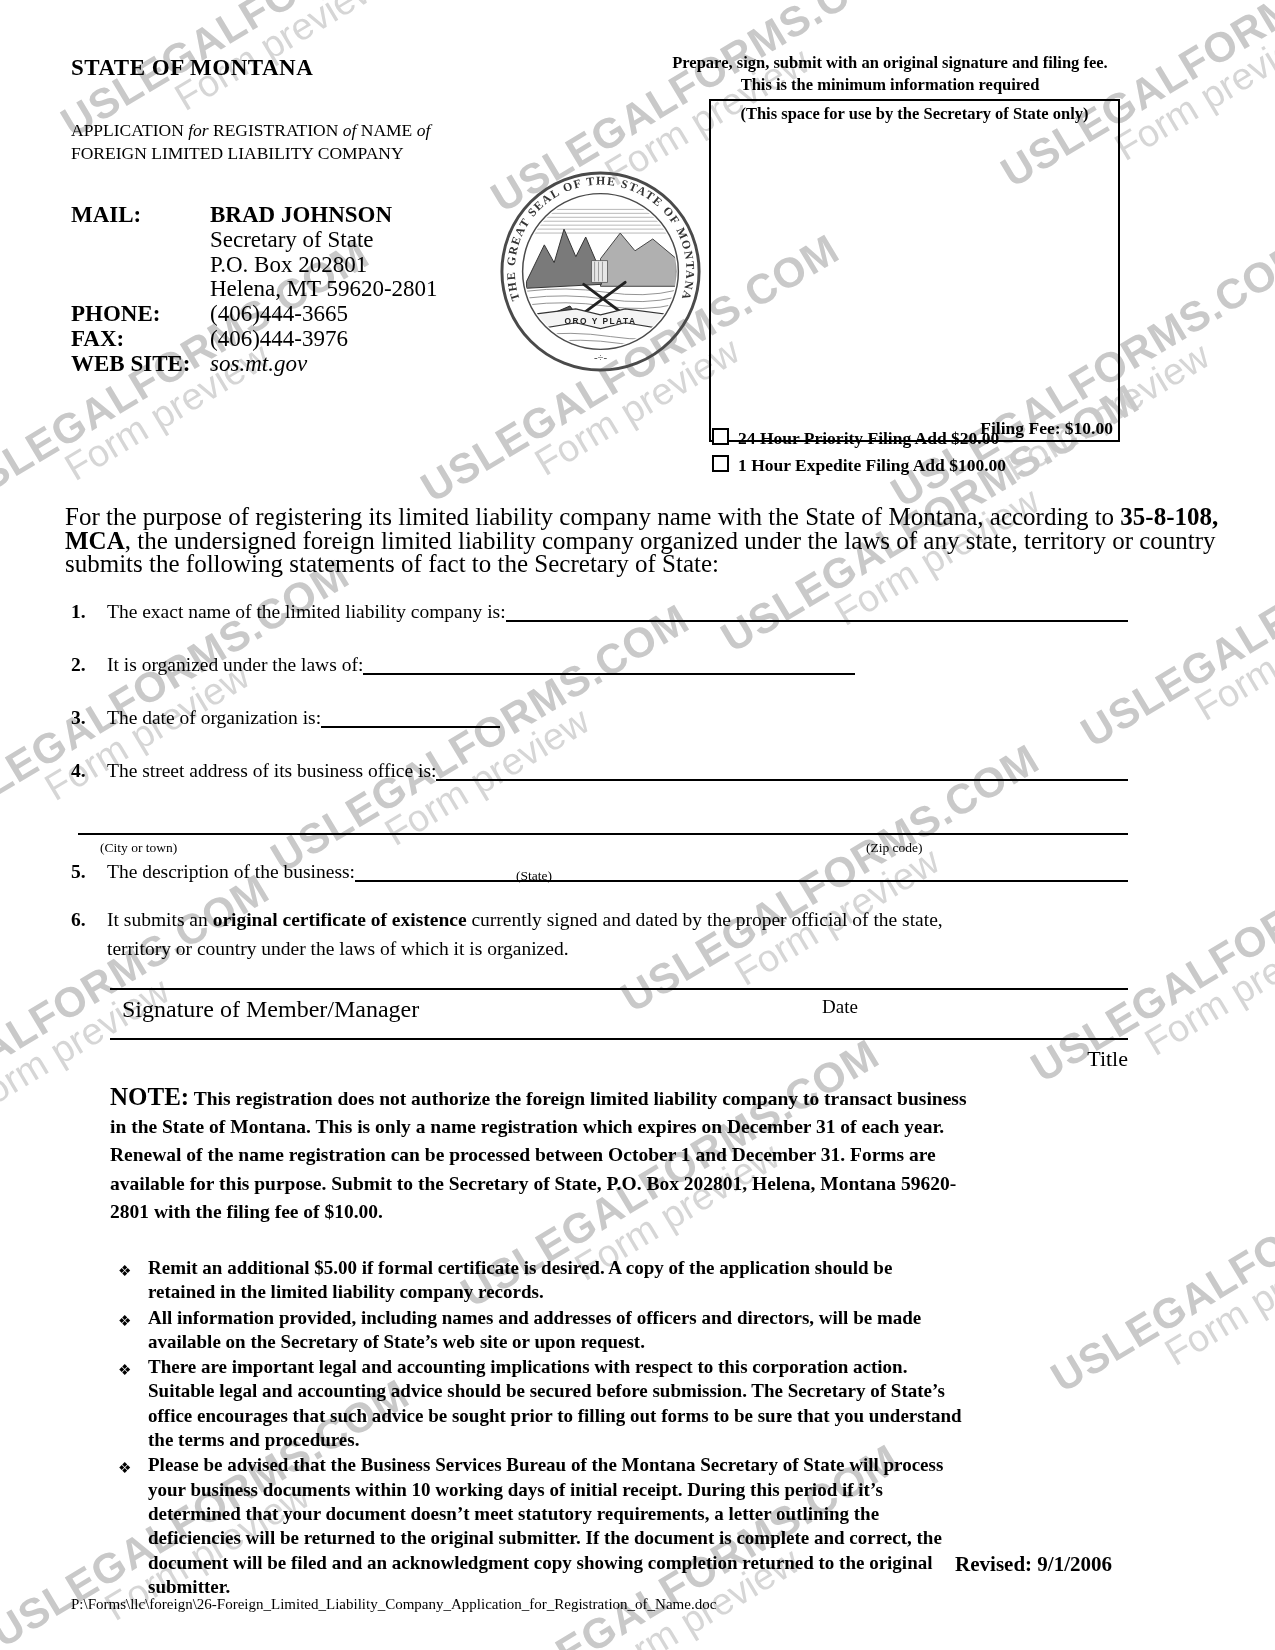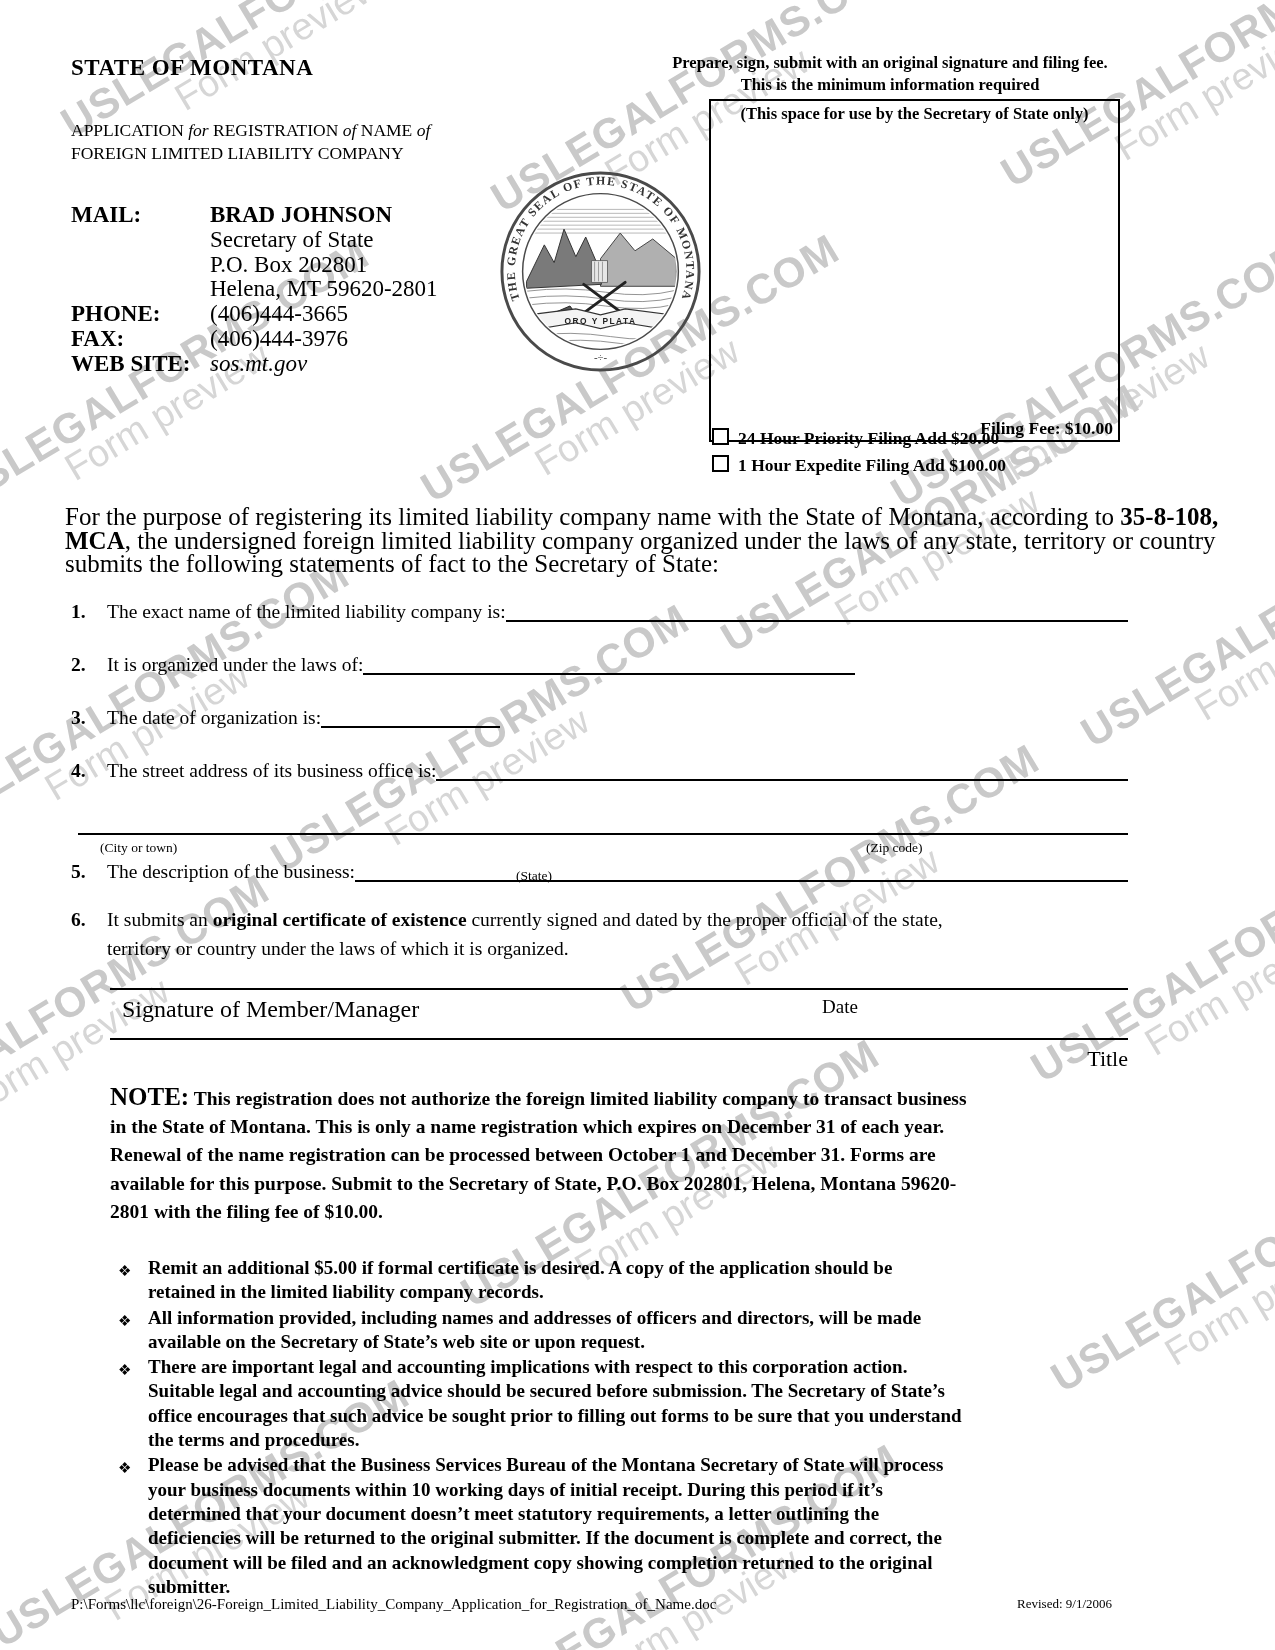--- a/index.html
+++ b/index.html
@@ -54,21 +54,21 @@
   #sig-date{left:822px;top:996px;font-size:19px;}
   #sig-line2{left:110px;top:1038px;width:1018px;height:0;border-bottom:2.5px solid #000;}
   #sig-title{left:110px;top:1046px;width:1018px;text-align:right;font-size:22px;}
   #note{left:110px;top:1083px;font-size:19.5px;font-weight:bold;line-height:28.2px;}
   #note .note-big{font-size:25px;}
   #bullets{left:118px;top:1256px;font-size:19px;font-weight:bold;line-height:24.3px;}
   .bullet{display:flex;margin-bottom:1px;}
   .bullet .mark{width:30px;font-family:"DejaVu Sans",sans-serif;font-size:15px;padding-top:3px;}
   .bline{display:block;white-space:pre;}
   #footer-path{left:71px;top:1596px;font-size:15px;}
-  #footer-rev{right:163px;top:1596px;font-size:13px;}
+  #footer-rev{right:163px;top:1552px;font-size:21px;font-weight:bold;}
 </style>
 </head>
 <body>
 
 <div class="page">
 
   <div class="wm-layer">
     <div class="wm" style="left:40px;top:-20px">
         <span class="w1">USLEGALFORMS.COM</span>
         <span class="w2">Form preview</span>

